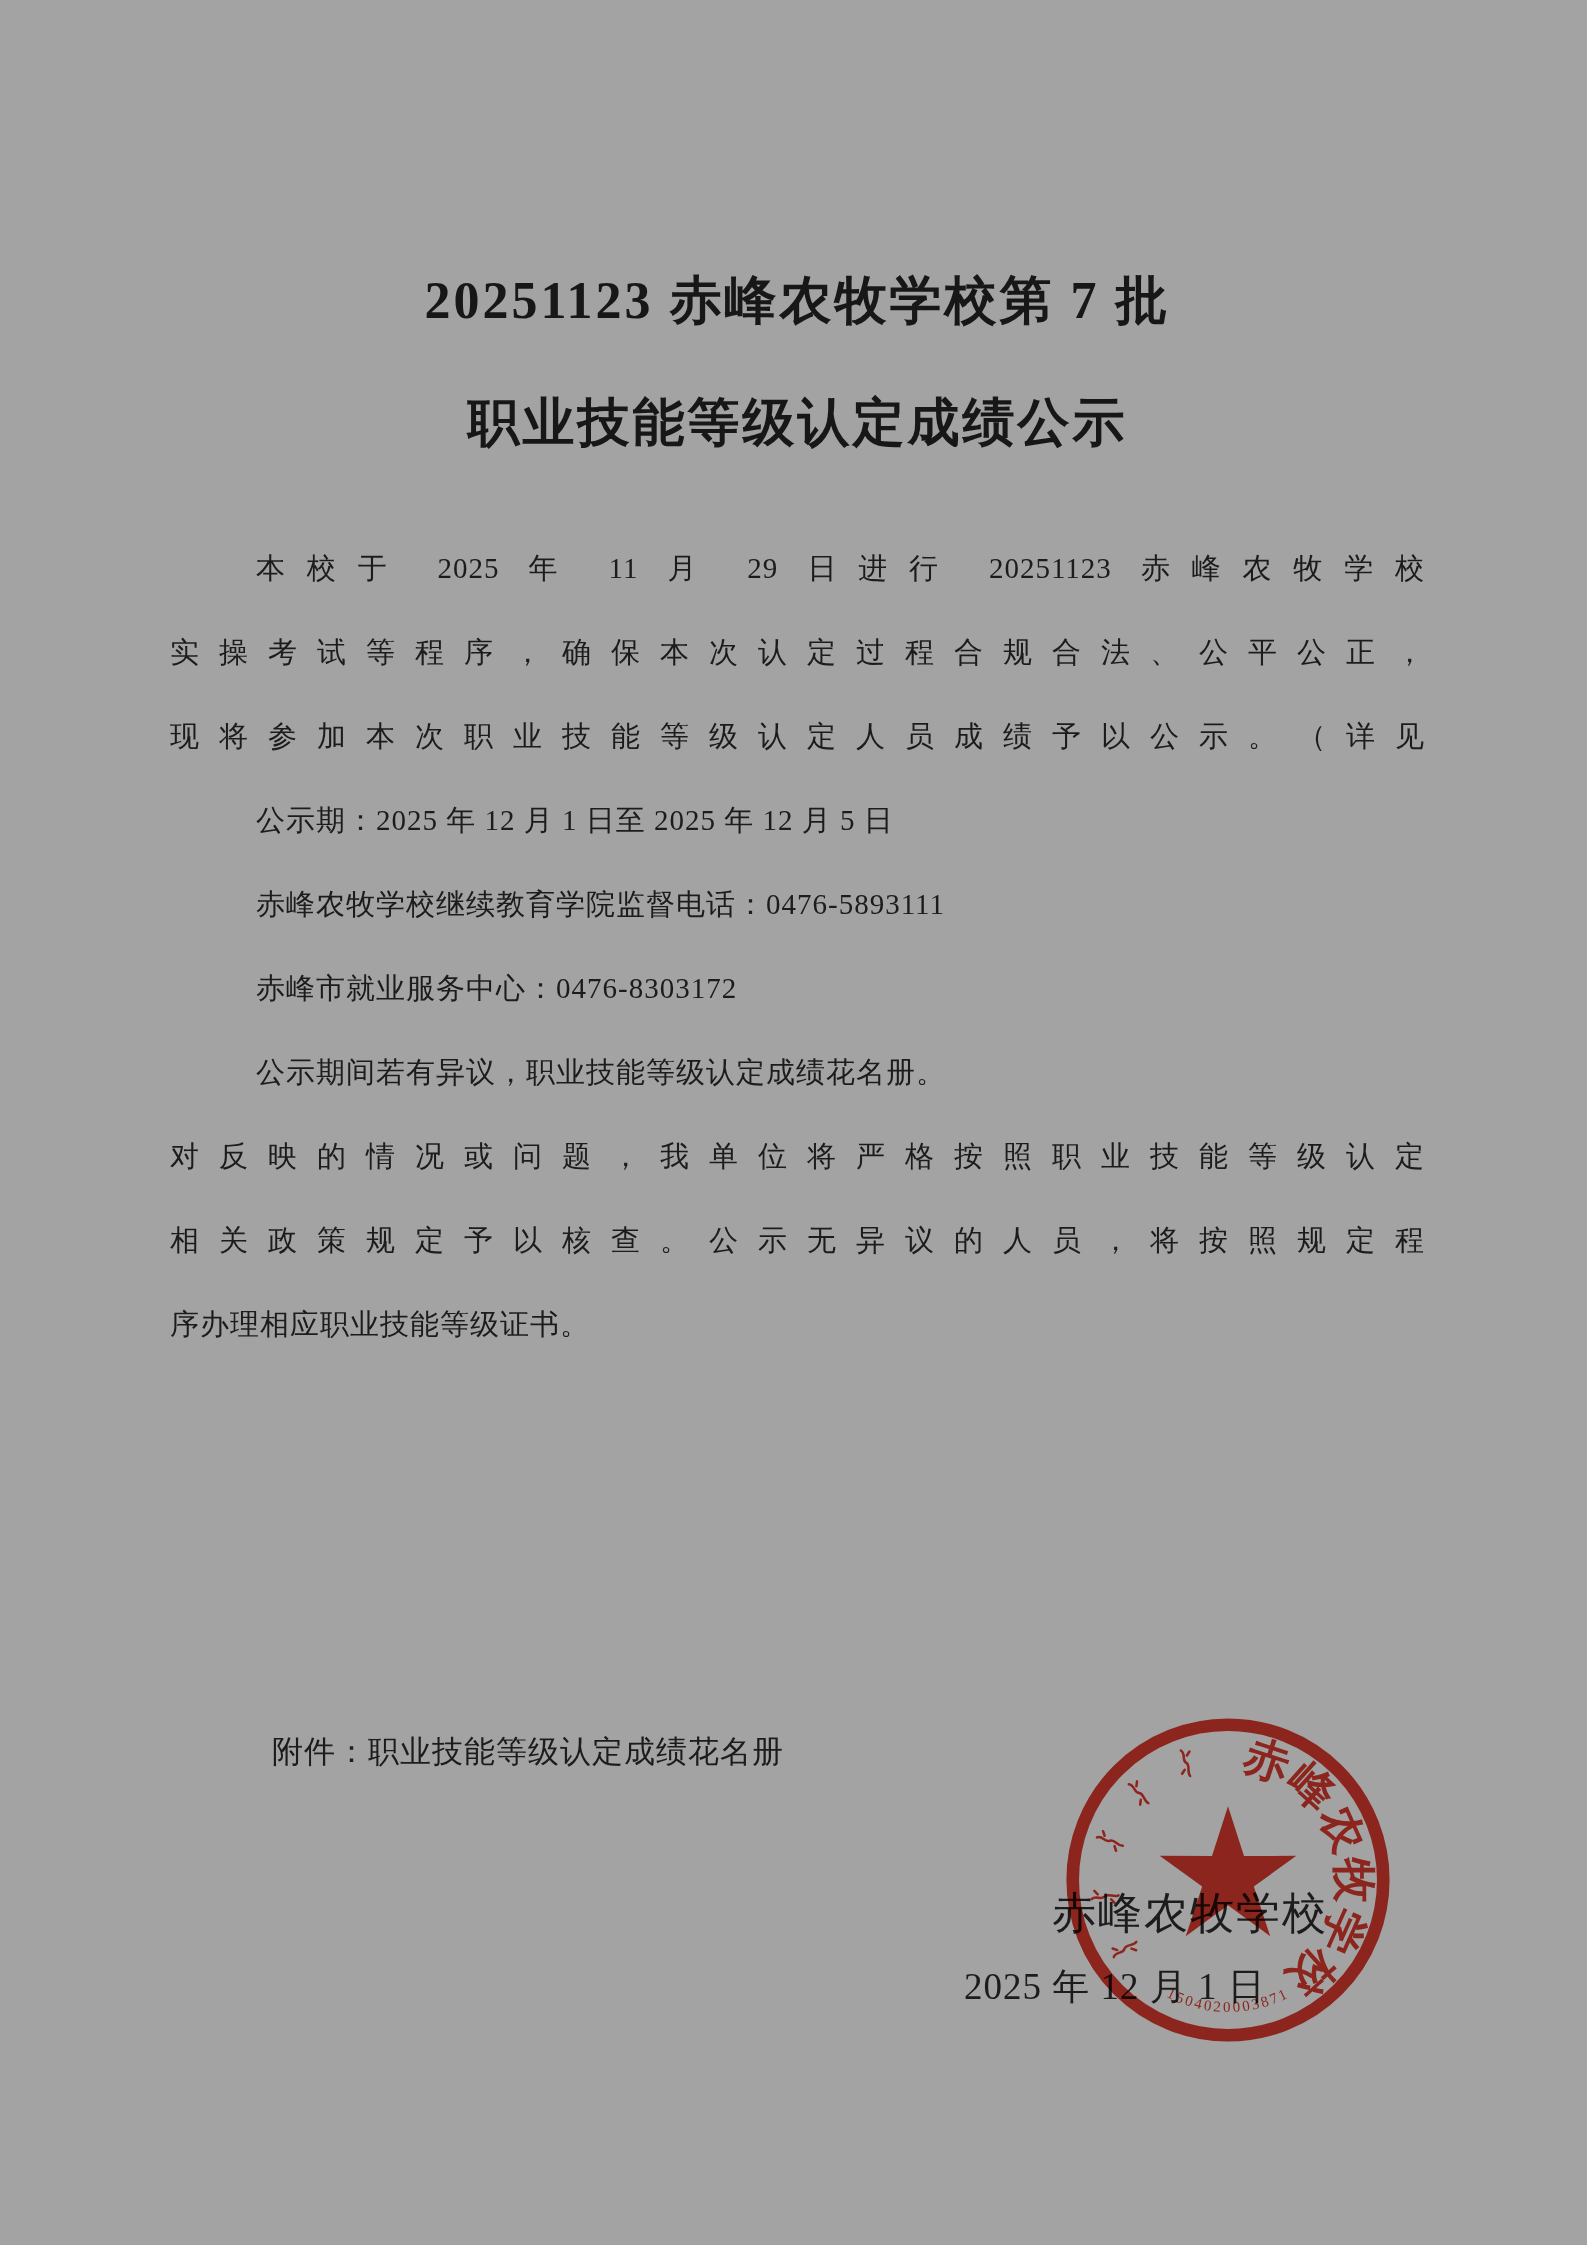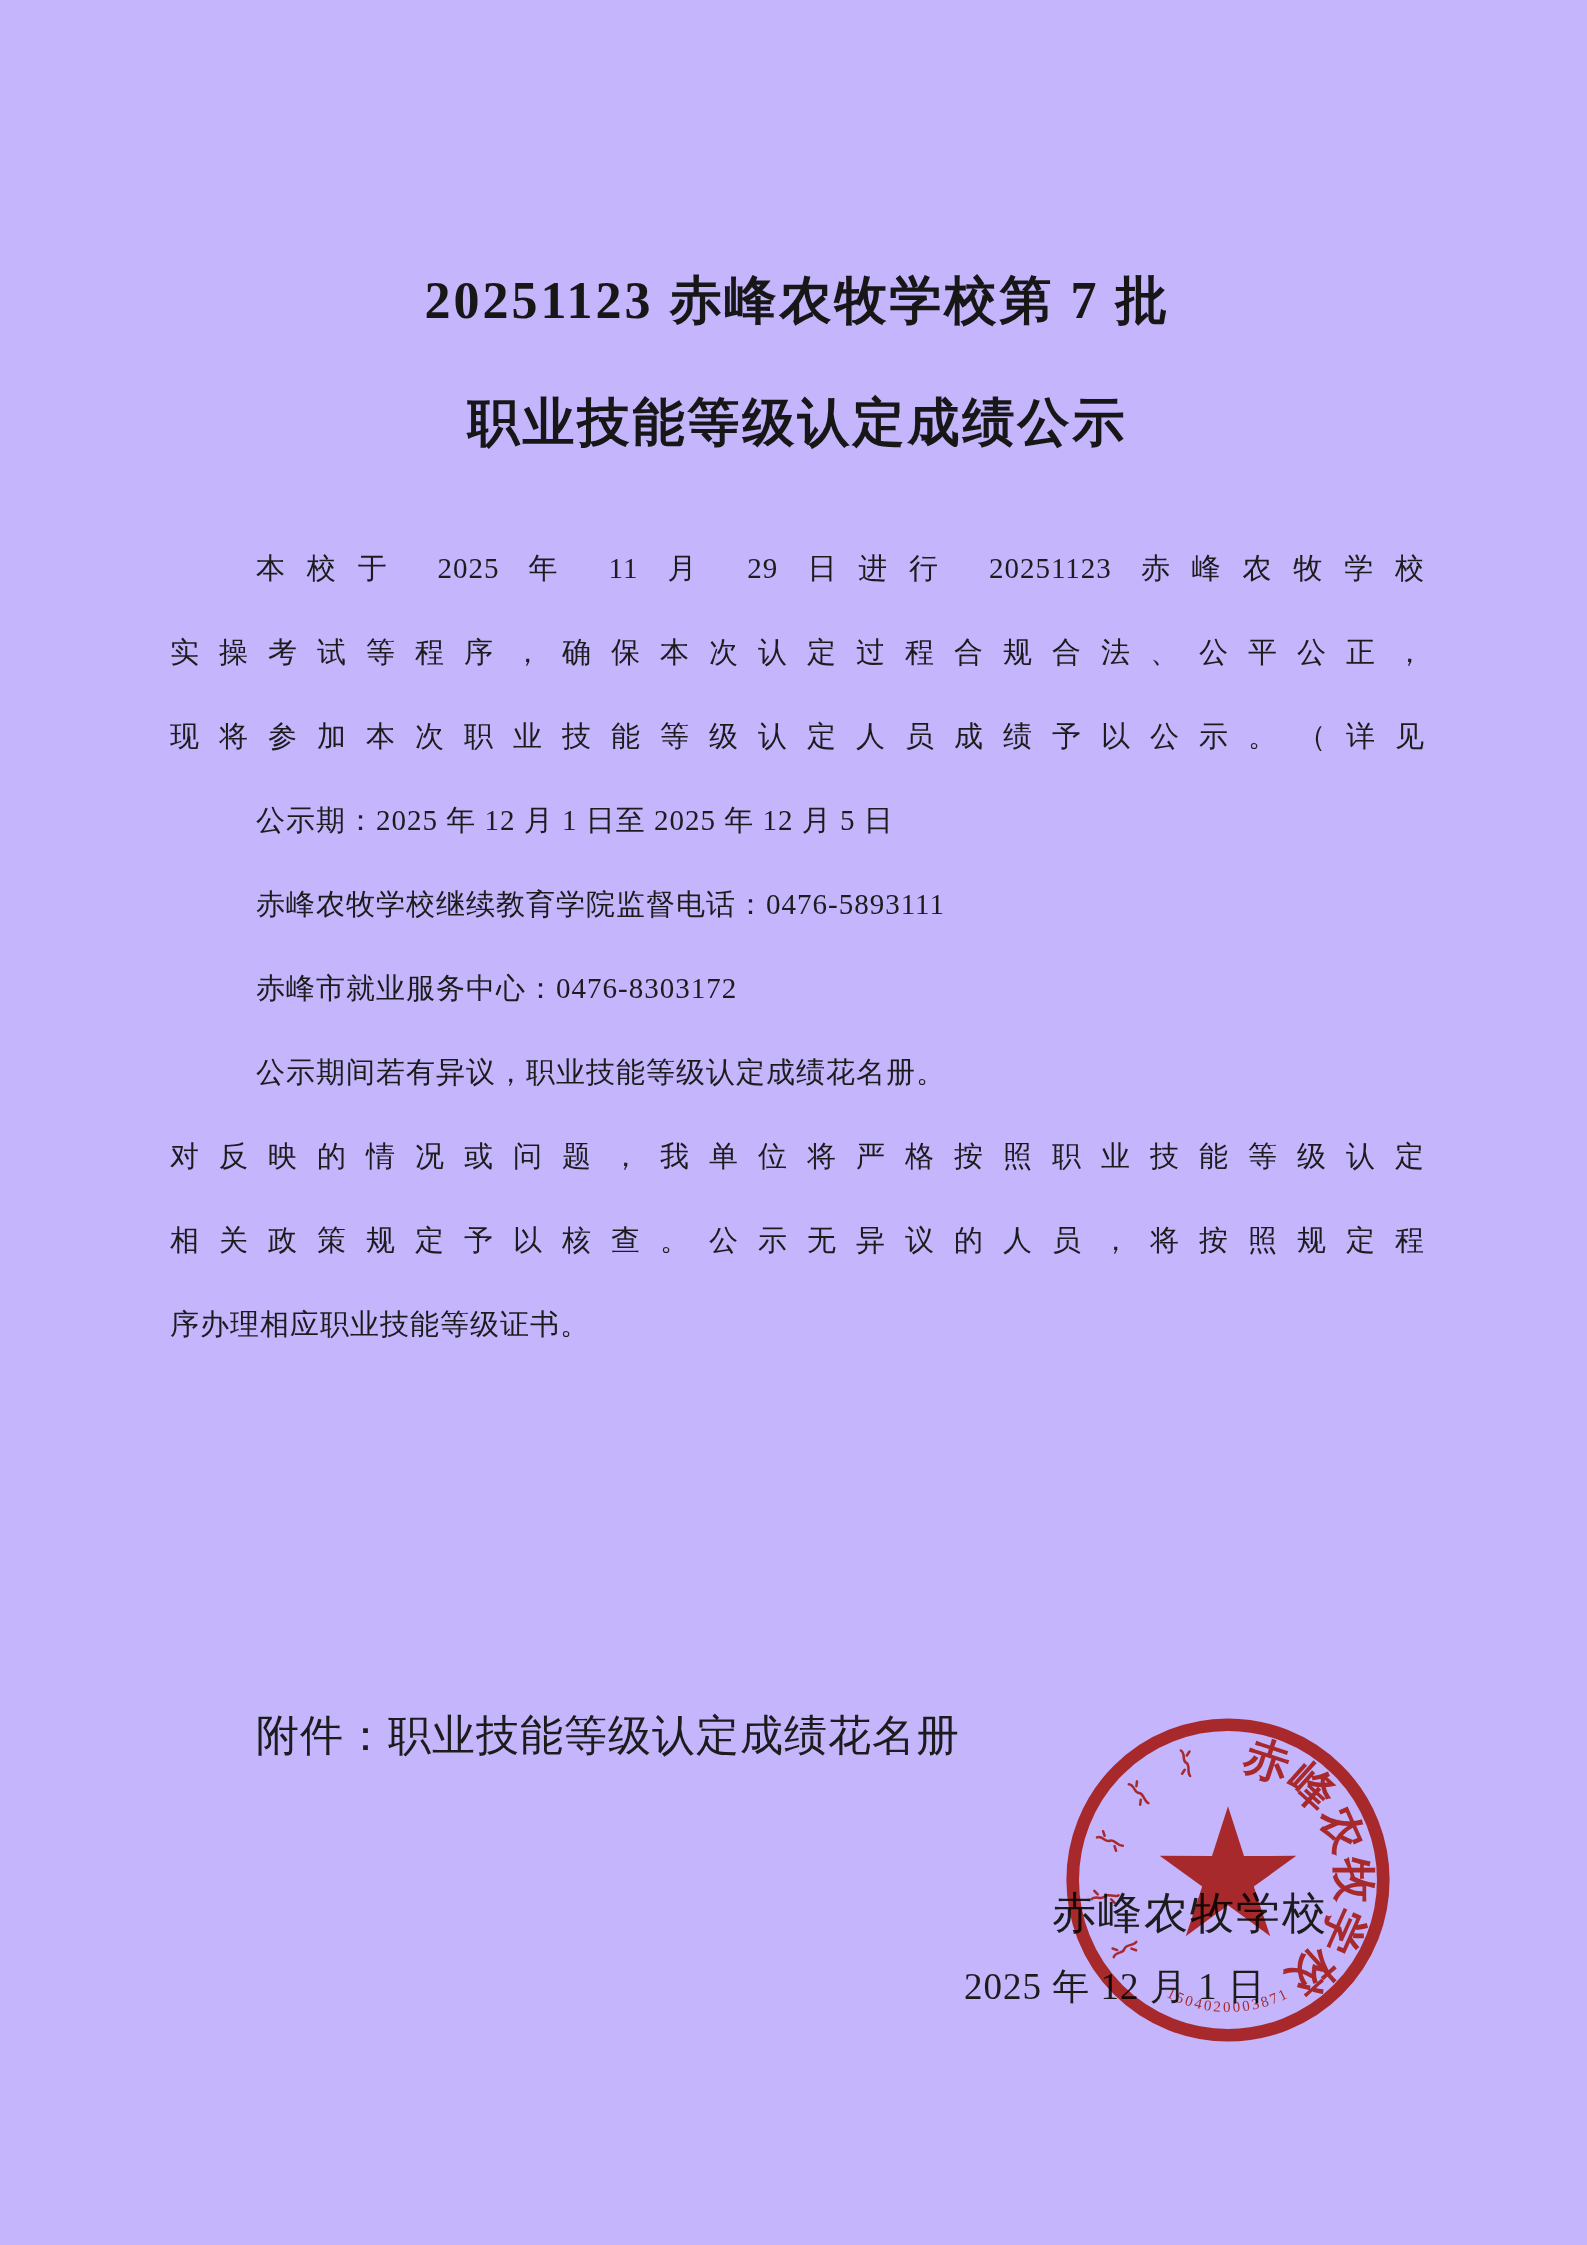--- a/index.html
+++ b/index.html
@@ -4,21 +4,21 @@
 <style>
   html, body {
     margin: 0;
     padding: 0;
     background: #ffffff;
   }
   .page {
     position: relative;
     width: 1587px;
     height: 2245px;
-    background: #c4b5fd;
+    background: #a3a3a3;
     overflow: hidden;
     font-family: "Liberation Serif", "DejaVu Serif", serif;
     color: #1c1c1c;
   }
   .title {
     position: absolute;
     left: 170px;
     top: 205px;
     width: 1255px;
     text-align: center;
@@ -46,22 +46,22 @@
     white-space: normal;
     text-align: justify;
     text-align-last: justify;
     text-justify: inter-character;
   }
   .bline.indent { text-indent: 86px; }
   .attachment-line {
     position: absolute;
     left: 256px;
     top: 1712px;
-    margin: 0;
-    font-size: 43px;
+    margin: 16px;
+    font-size: 31px;
     letter-spacing: 1px;
     line-height: 48px;
     white-space: nowrap;
   }
   .signature {
     position: absolute;
     left: 1052px;
     top: 1884px;
     margin: 0;
     font-size: 44px;

